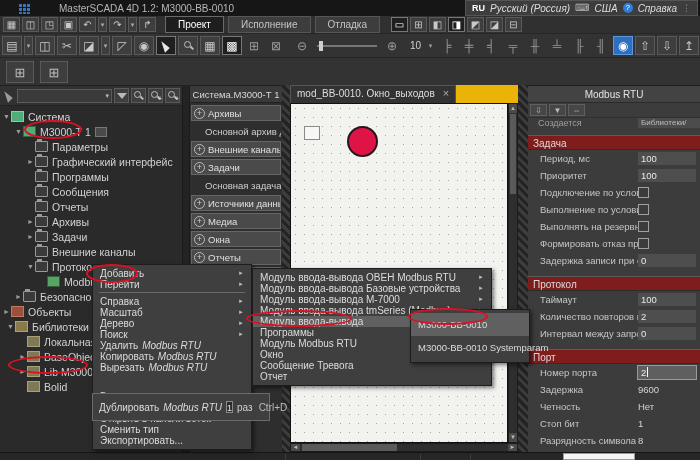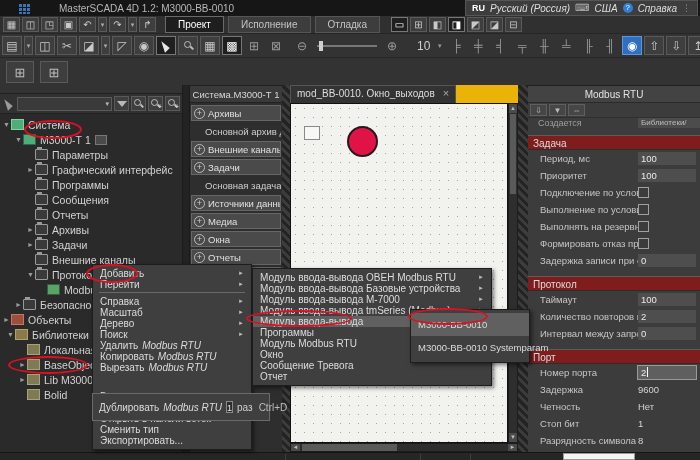--- a/index.html
+++ b/index.html
@@ -30,25 +30,25 @@
   .tbtn.sel{background:#1f1f1f;border-color:#777;color:#fff;}
   .tbtn.blue{background:#2f6fbe;border-color:#5b97e0;color:#fff;}
   .tbtn.flat{background:transparent;border-color:transparent;color:#9a9a9a;}
   .tgap{width:10px;}
   .tabs{display:flex;margin-left:8px;margin-right:10px;gap:4px;border-radius:8px;}
   .tab{padding:2px 12px;font-size:10px;color:#c4c4c4;background:#3d3d3d;border:1px solid #565656;}
   .tab.active{background:#1e1e1e;border-color:#6a6a6a;color:#fff;}
   .sliderwrap{display:flex;align-items:center;margin:0 4px;}
   .slidertrack{width:60px;height:2px;background:#777;margin:0 4px;position:relative;}
   .sliderthumb{position:absolute;left:2px;top:-4px;width:4px;height:10px;background:#cfcfcf;}
-  .zoomlvl{color:#cfcfcf;font-size:12px;margin-left:14px;}
+  .zoomlvl{color:#cfcfcf;font-size:10px;margin-left:7px;}
   .addbtn{position:absolute;width:28px;height:22px;top:3px;background:#3e3e3f;border:1px solid #5a5a5a;color:#bdbdbd;font-size:13px;display:flex;align-items:center;justify-content:center;}
 
   
-  .tree-panel{position:absolute;left:0;top:85px;width:182px;height:367px;background:#2a2a2b;border-top:1px solid #1f1f1f;margin-top:8px;}
+  .tree-panel{position:absolute;left:0;top:85px;width:182px;height:367px;background:#2a2a2b;border-top:1px solid #1f1f1f;}
   .filterrow{height:20px;display:flex;align-items:center;background:#313132;padding:1px 2px;gap:2px;border-bottom:1px solid #222;}
   .ptrbtn{width:13px;height:15px;display:flex;align-items:center;justify-content:center;}
   .combo{flex:1;height:14px;background:#3a3a3a;border:1px solid #5b5b5b;position:relative;}
   .combo .ca{position:absolute;right:2px;top:2px;font-size:7px;color:#bbb;}
   .fbtn{width:15px;height:15px;background:#3e3e3f;border:1px solid #5a5a5a;display:flex;align-items:center;justify-content:center;color:#b5b5b5;font-size:8px;position:relative;}
   .mag{position:relative;width:11px;height:11px;display:inline-block;}
   .mag::before{content:"";position:absolute;left:1px;top:1px;width:5px;height:5px;border:1.5px solid #bdbdbd;border-radius:50%;}
   .mag::after{content:"";position:absolute;left:7px;top:7px;width:4px;height:1.5px;background:#bdbdbd;transform:rotate(45deg);}
   .magsign{position:absolute;right:0;bottom:0;font-size:7px;color:#ddd;line-height:6px;}
   .cursorico{width:0;height:0;border-left:6px solid #e8e8e8;border-top:9px solid transparent;border-bottom:3px solid transparent;transform:rotate(-18deg);}

